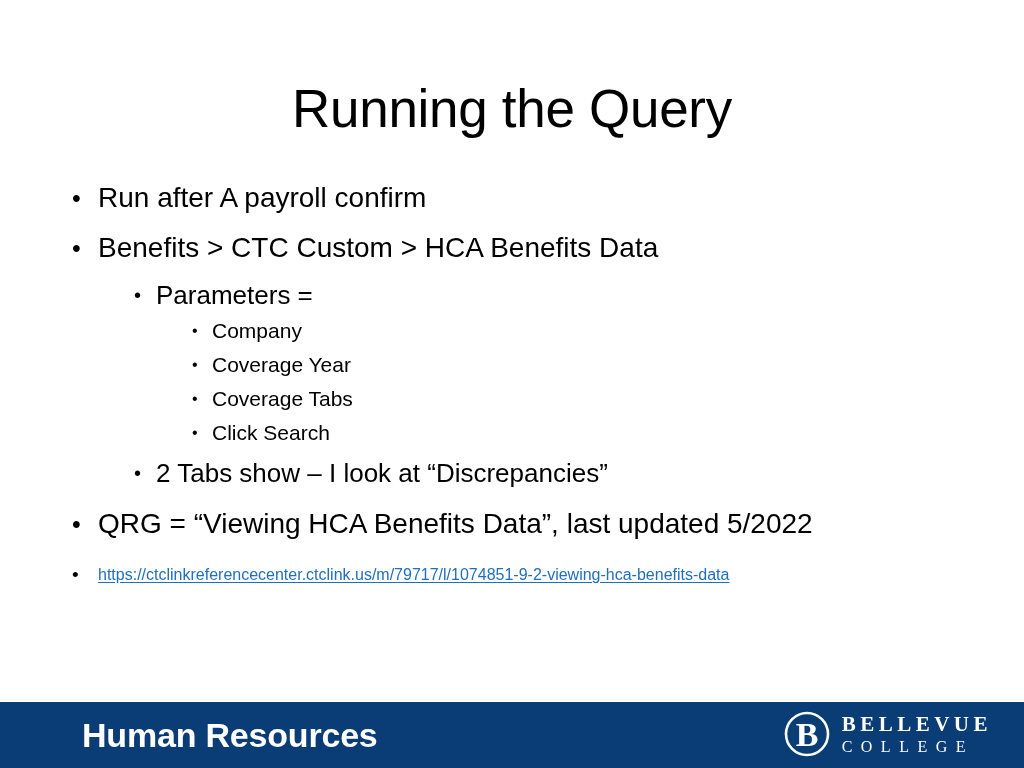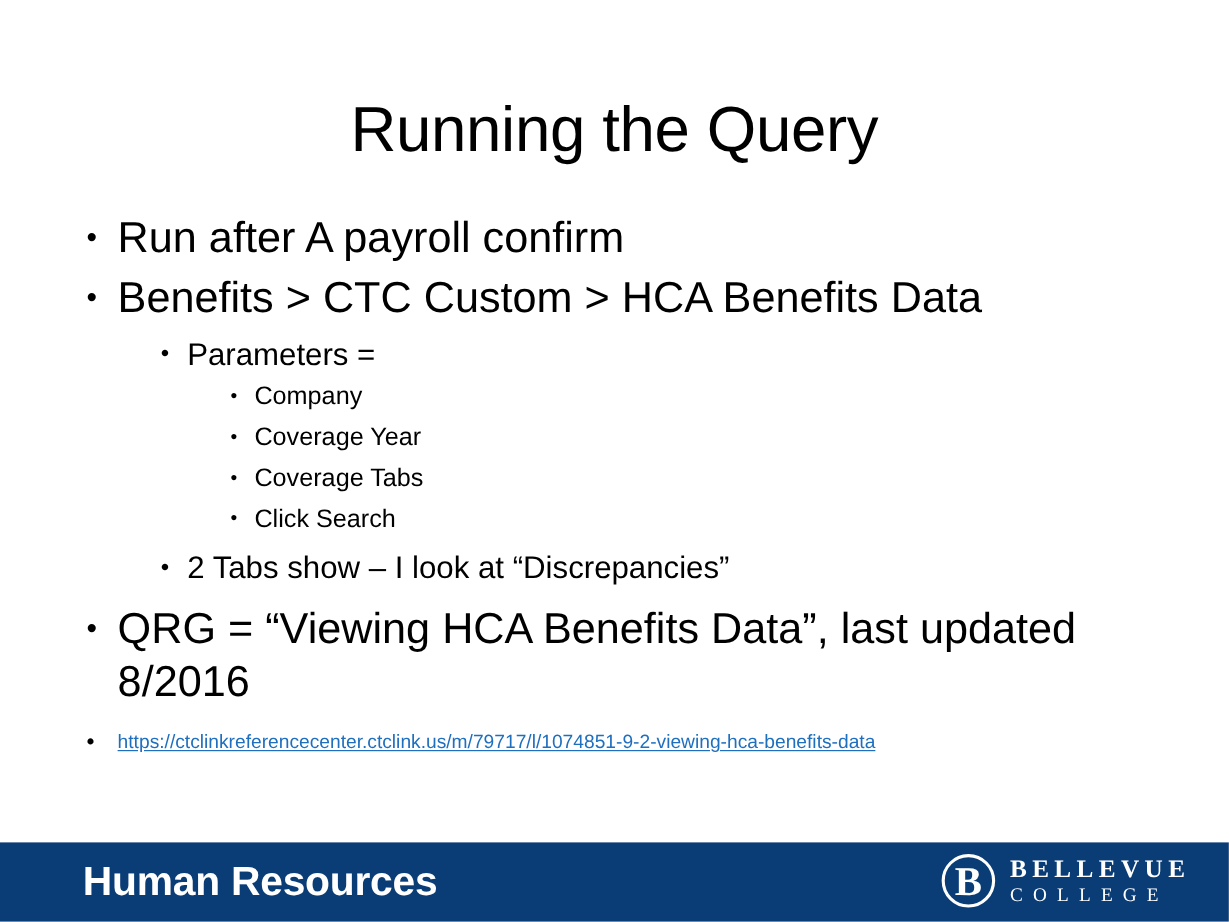--- a/index.html
+++ b/index.html
@@ -64,21 +64,21 @@
   
   .lvl1 {
     margin-bottom: 6px;
   }
   .lvl1 .bullet-mark {
     width: 26px;
     font-size: 25px;
     line-height: 44px;
   }
   .lvl1 .bullet-text {
-    font-size: 36px;
+    font-size: 28px;
     line-height: 44px;
   }
 
   
   .lvl2 {
     margin-left: 62px;
   }
   .lvl2 .bullet-mark {
     width: 22px;
     font-size: 20px;
@@ -137,21 +137,21 @@
     position: absolute;
     left: 0;
     top: 702px;
     width: 1024px;
     height: 66px;
     background: #0A3D76;
   }
 
   .footer-title {
     position: absolute;
-    left: 69px;
+    left: 82px;
     top: 12px;
     font-size: 34px;
     font-weight: bold;
     color: #ffffff;
     letter-spacing: -0.2px;
     line-height: 42px;
   }
 
   .logo {
     position: absolute;
@@ -234,21 +234,21 @@
       <span class="bullet-text">Click Search</span>
     </div>
 
     <div class="bullet-row lvl2 gap-before-sm">
       <span class="bullet-mark">•</span>
       <span class="bullet-text">2 Tabs show – I look at “Discrepancies”</span>
     </div>
 
     <div class="bullet-row lvl1 gap-before">
       <span class="bullet-mark">•</span>
-      <span class="bullet-text">QRG = “Viewing HCA Benefits Data”, last updated 8/2016</span>
+      <span class="bullet-text">QRG = “Viewing HCA Benefits Data”, last updated 5/2022</span>
     </div>
 
     <div class="bullet-row link-row">
       <span class="bullet-mark">•</span>
       <span class="bullet-text">
         <a class="hyperlink" href="#">https://ctclinkreferencecenter.ctclink.us/m/79717/l/1074851-9-2-viewing-hca-benefits-data</a>
       </span>
     </div>
 
   </div>

